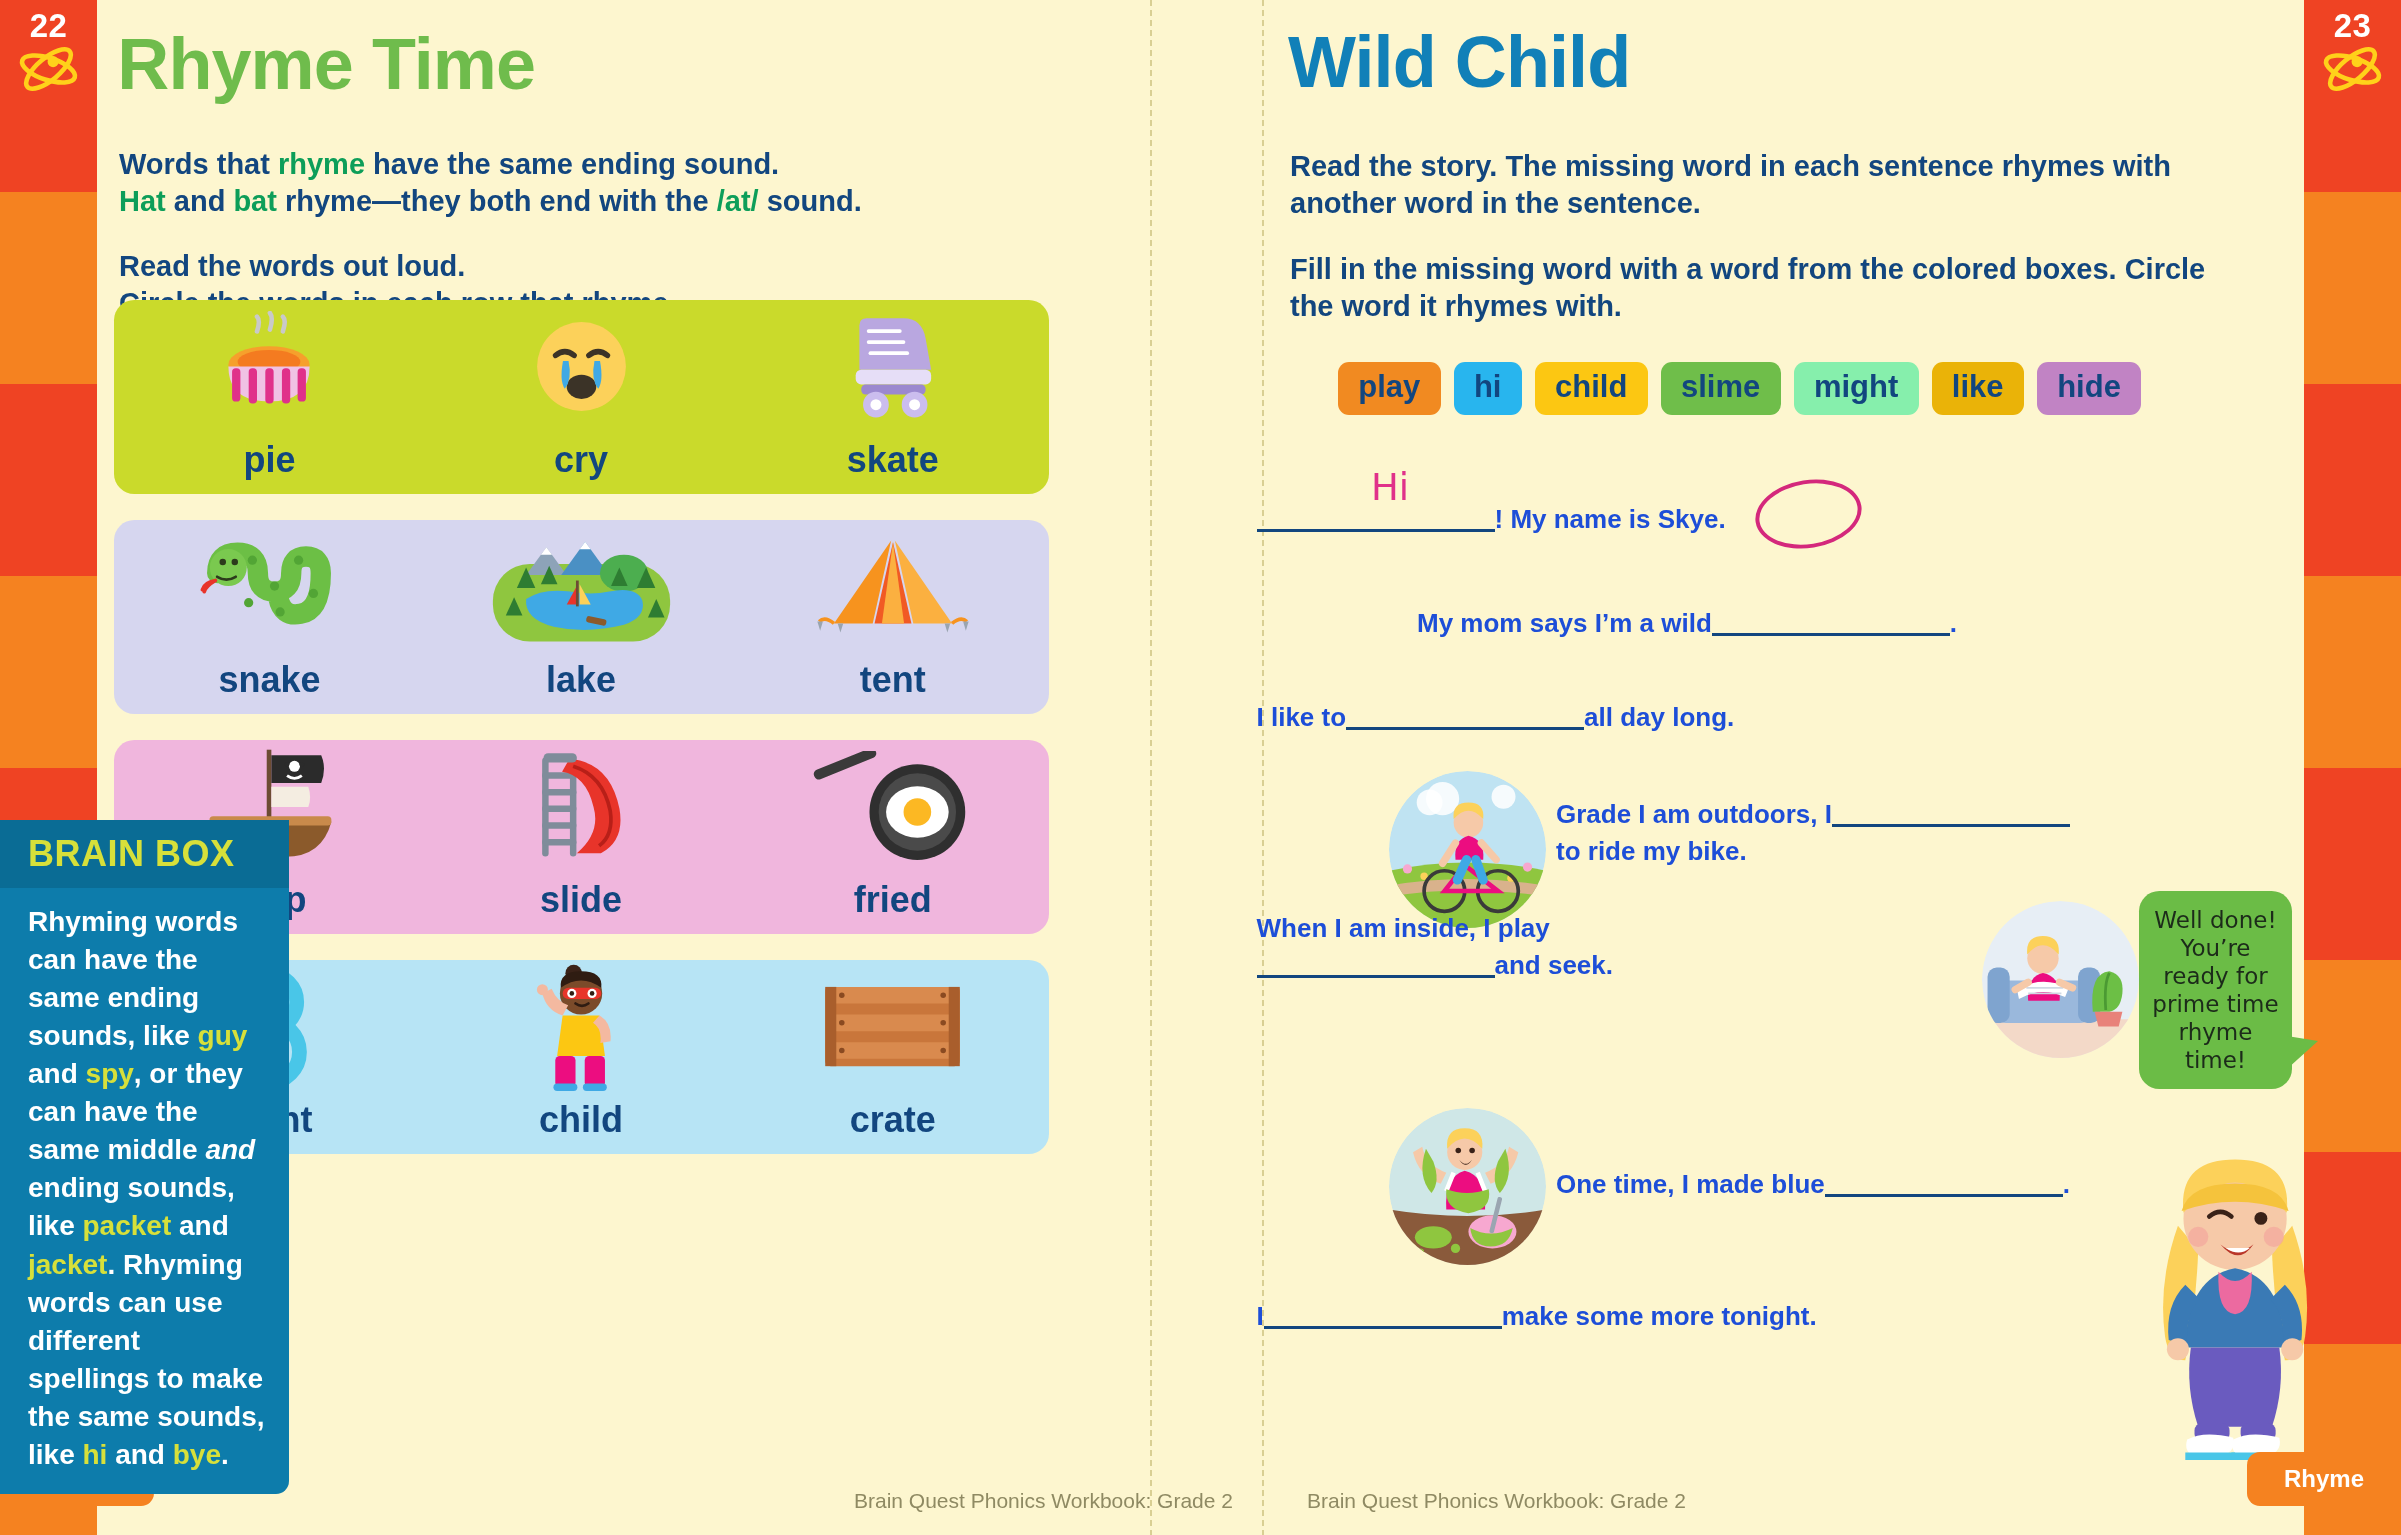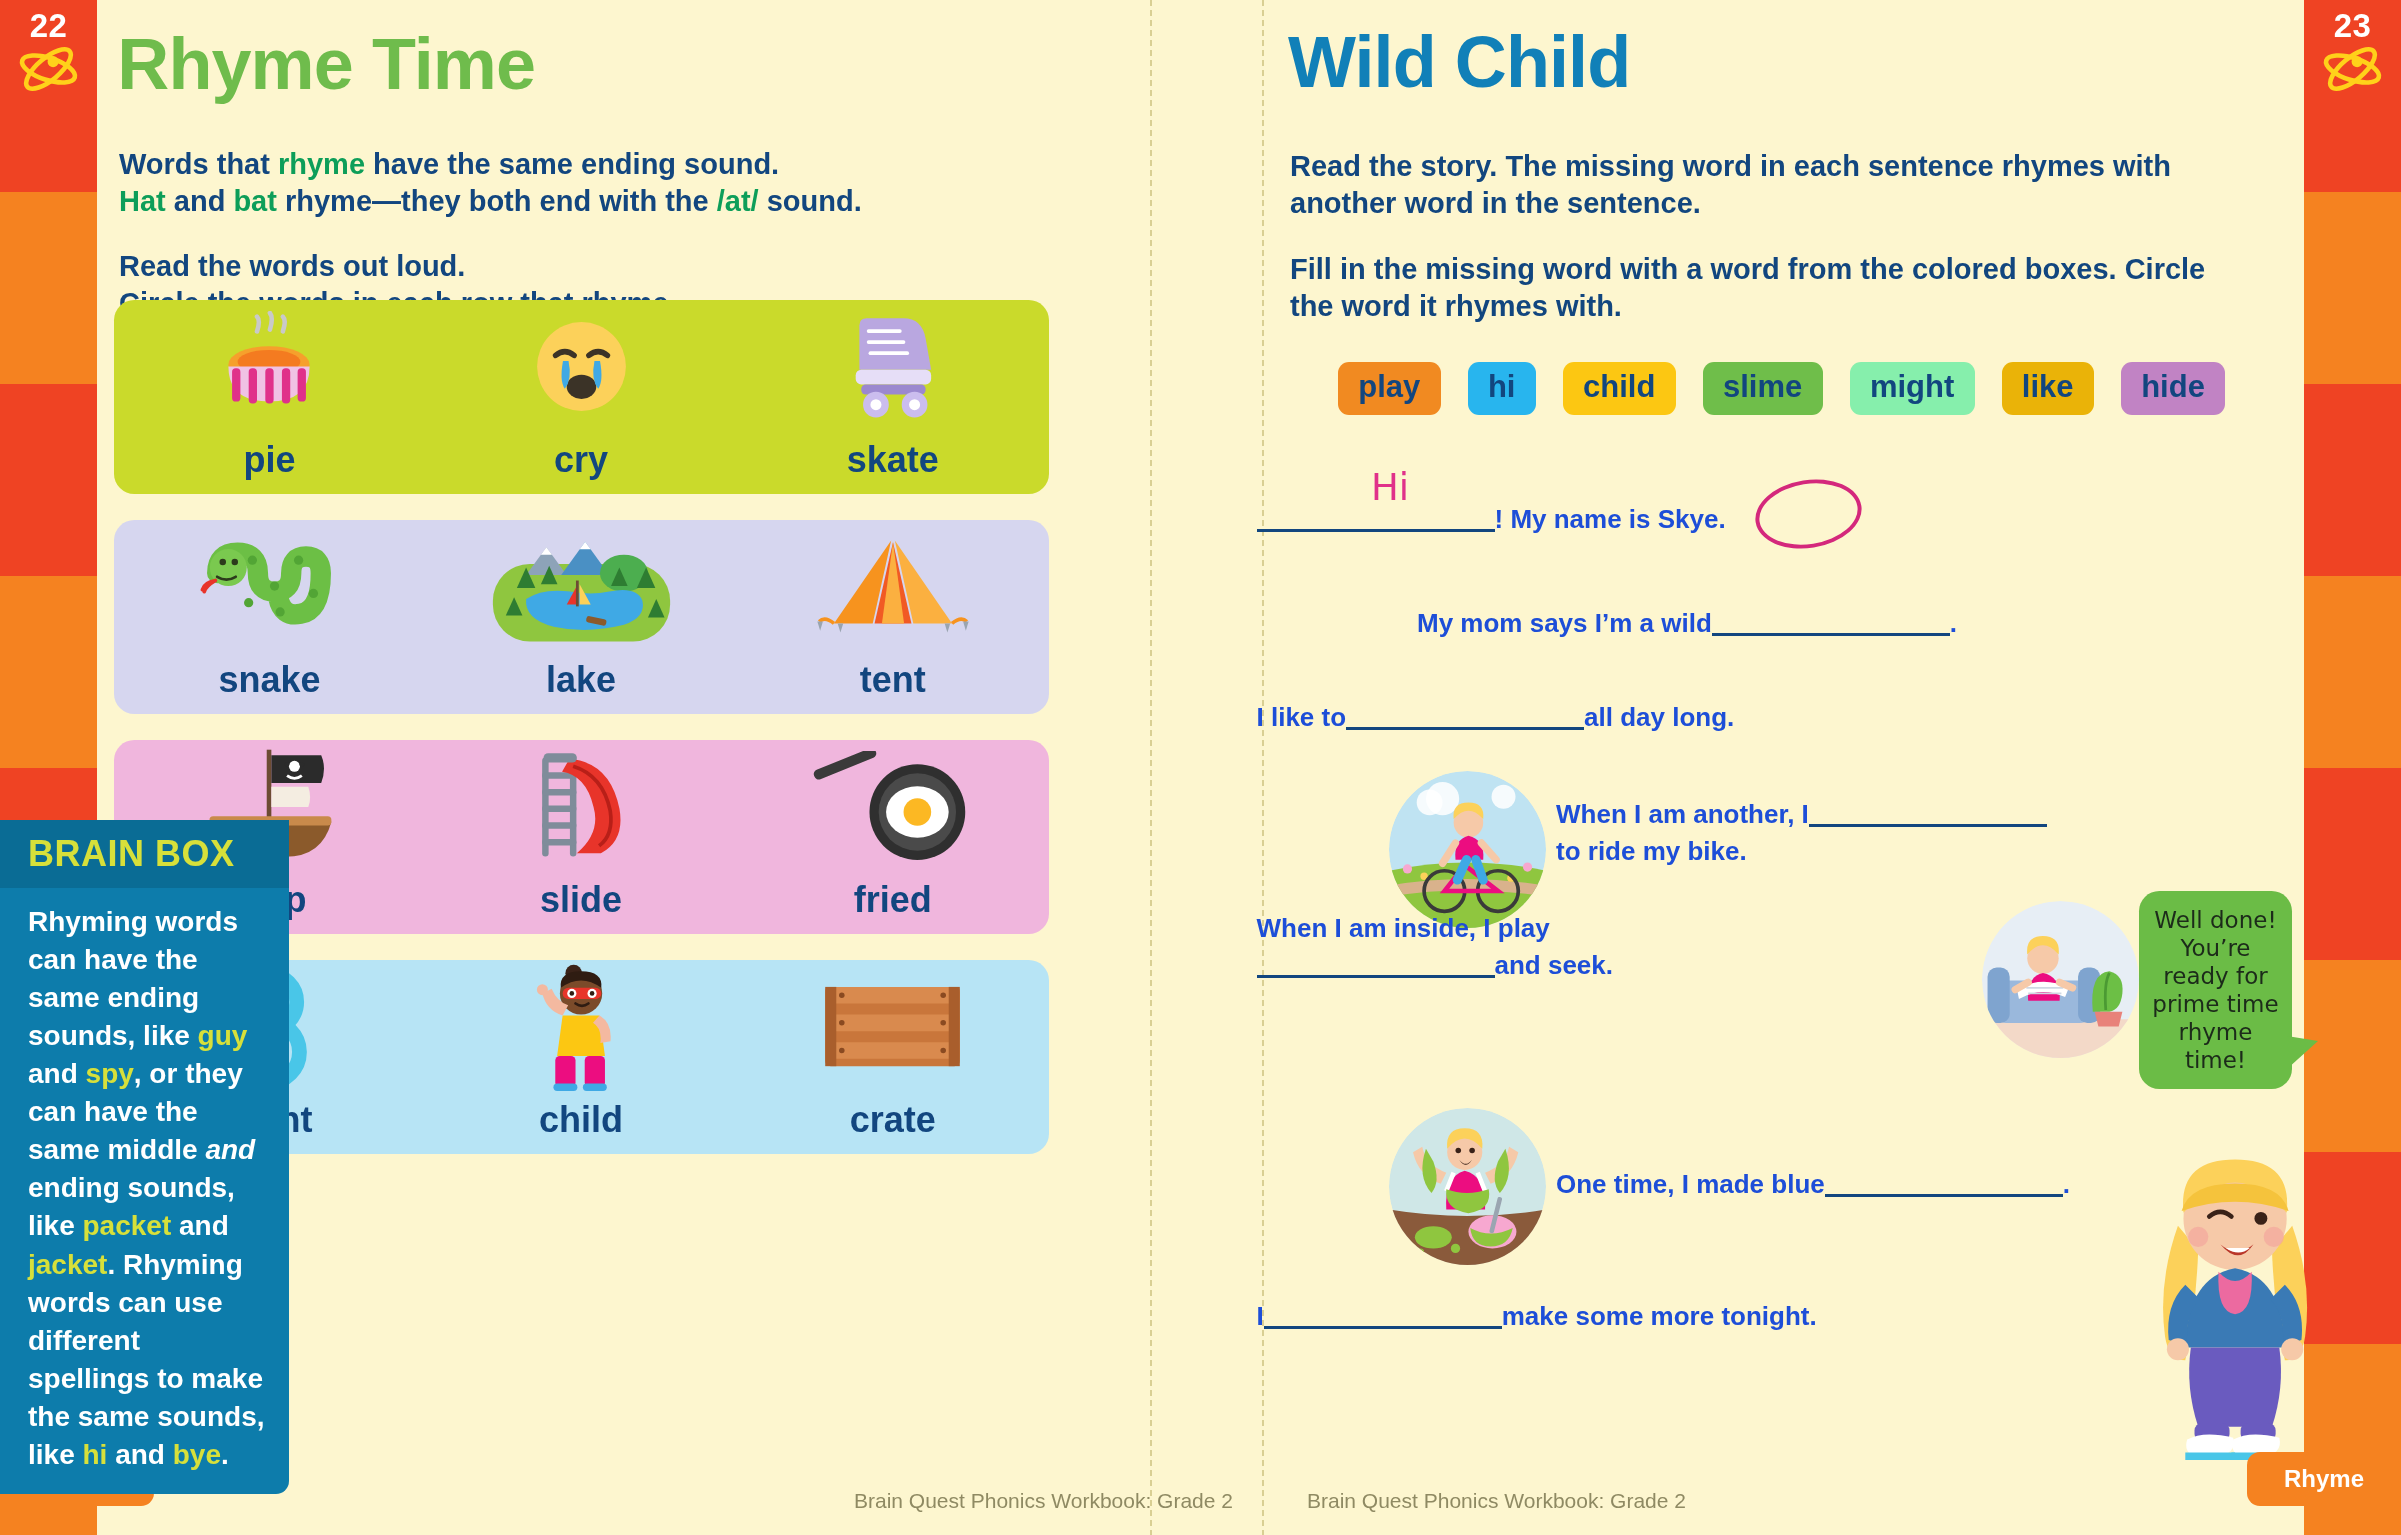--- a/index.html
+++ b/index.html
@@ -139,21 +139,21 @@
   .footer.l { left: 854px; }
   .footer.r { left: 1307px; }
 
   
   .rp-title { position: absolute; left: 26px; top: 26px; }
   .rp-intro { position: absolute; left: 28px; top: 148px; width: 933px; }
   .rp-intro2 { position: absolute; left: 28px; top: 251px; width: 933px; }
 
   .wordchips {
     position: absolute; left: 76px; top: 362px;
-    display: flex; gap: 27px; align-items: center;
+    display: flex; gap: 13px; align-items: center;
   }
   .chip {
     color: #12467f; font-size: 31px; font-weight: bold;
     padding: 9.2px 20.3px 13px; border-radius: 11px;
     line-height: 1;
   }
 
   
   .story {
     position: absolute; color: #1d4ed8;
@@ -572,21 +572,21 @@
         <path d="M70 52 q16-18 32 0 q2-18 -16-18 q-18 0 -16 18z" fill="#fcd15a"></path>
         <path d="M86 70 q-16 4 -14 26 h30 q2-22 -16-26z" fill="#ec0d80"></path>
         <path d="M72 78 l-14 22" stroke="#f6c9a8" stroke-width="8" stroke-linecap="round"></path>
         <path d="M100 78 l16 18" stroke="#f6c9a8" stroke-width="8" stroke-linecap="round"></path>
         <path d="M84 96 l-10 22" stroke="#3fa9e5" stroke-width="10" stroke-linecap="round"></path>
         <path d="M94 96 l8 22" stroke="#3fa9e5" stroke-width="10" stroke-linecap="round"></path>
       </svg>
     </div>
 
     <div class="story" style="left:294px; top:796px; width:702px;">
-      <span>When I am another, I</span><span class="blank b-lg"></span><br>
+      <span>Grade I am outdoors, I</span><span class="blank b-lg"></span><br>
       <span>to ride my bike.</span>
     </div>
 
     <div class="story" style="left:-5.5px; top:910px; width:480px;">
       <span>When I am inside, I play</span><br>
       <span class="blank b-lg"></span><span>and seek.</span>
     </div>
 
     <div class="illus" style="left:720px; top:901px; width:157px; height:157px;">
       <svg width="157" height="157" viewBox="0 0 170 170">

